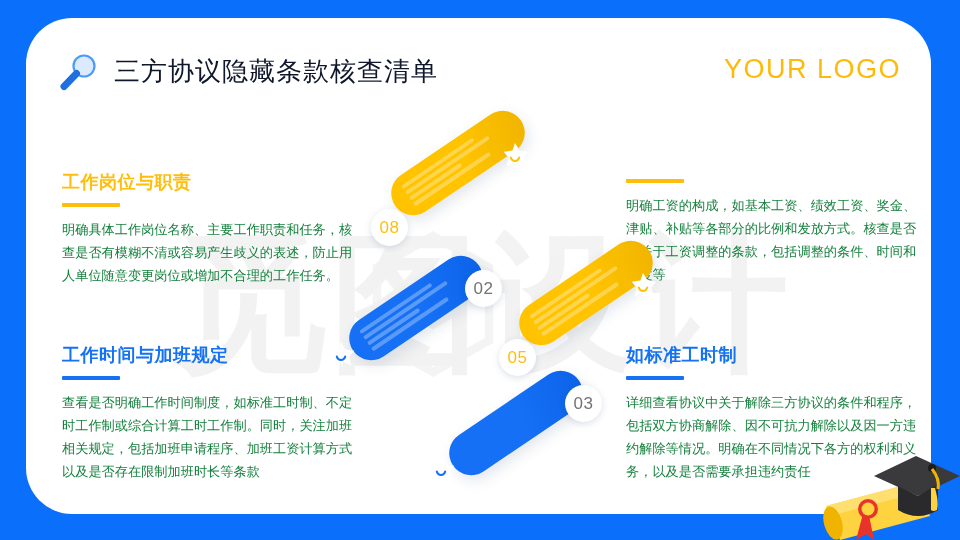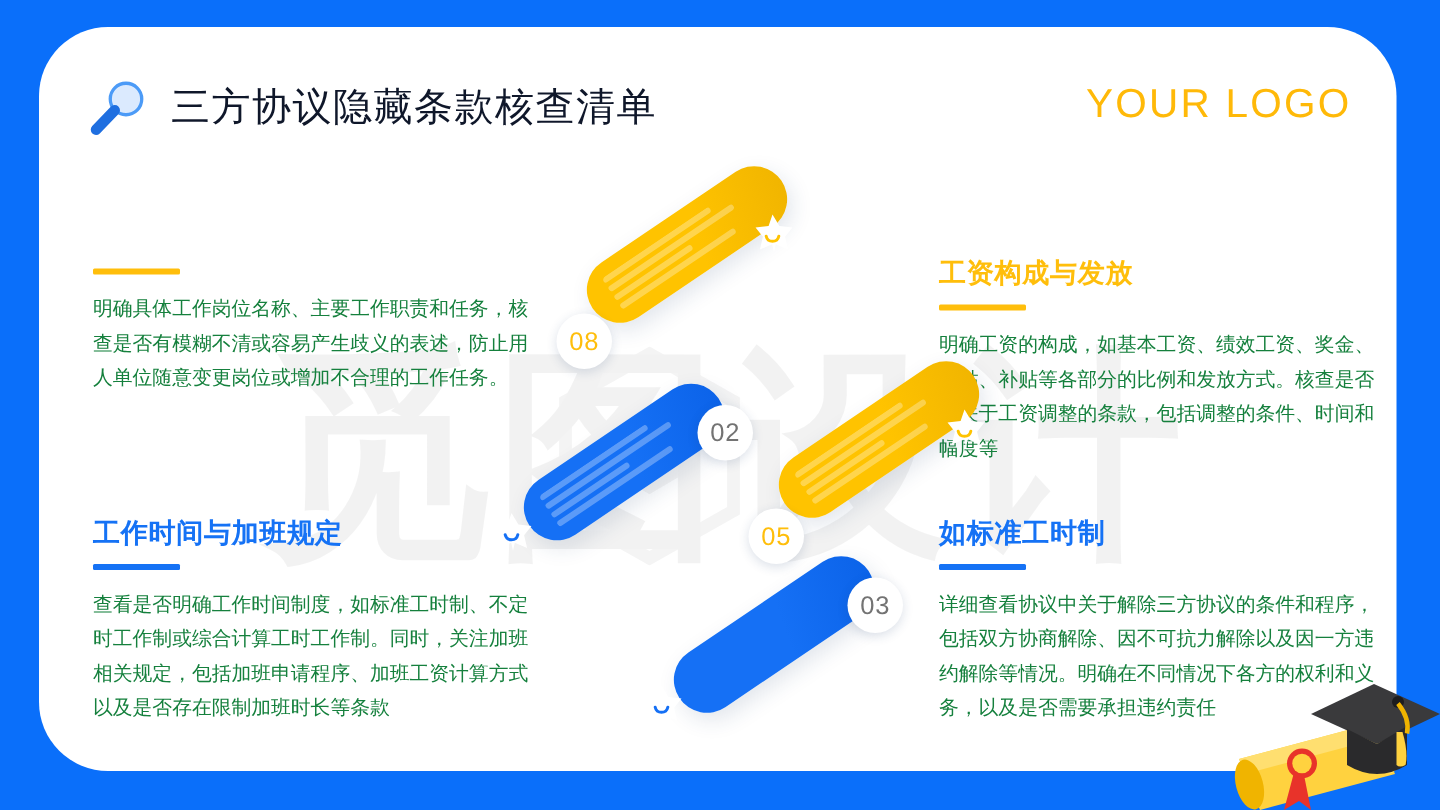--- a/index.html
+++ b/index.html
@@ -145,32 +145,32 @@
     <div class="header">
       <svg class="mag" viewBox="0 0 42 42">
         <circle cx="25" cy="14" r="10.5" fill="#dbeafe" stroke="#4c9bf7" stroke-width="2.2"></circle>
         <line x1="17.5" y1="21.5" x2="5" y2="34.5" stroke="#1f6fe0" stroke-width="7" stroke-linecap="round"></line>
       </svg>
       <div class="title">三方协议隐藏条款核查清单</div>
       <div class="logo">YOUR LOGO</div>
     </div>
 
     <div class="block yellow" id="b1">
+      <h3>工作岗位与职责</h3>
       <div class="rule"></div>
       <p>明确具体工作岗位名称、主要工作职责和任务，核查是否有模糊不清或容易产生歧义的表述，防止用人单位随意变更岗位或增加不合理的工作任务。</p>
     </div>
 
     <div class="block blue" id="b2">
       <h3>工作时间与加班规定</h3>
       <div class="rule"></div>
       <p>查看是否明确工作时间制度，如标准工时制、不定时工作制或综合计算工时工作制。同时，关注加班相关规定，包括加班申请程序、加班工资计算方式以及是否存在限制加班时长等条款</p>
     </div>
 
     <div class="block yellow" id="b3">
-      <h3>工资构成与发放</h3>
       <div class="rule"></div>
       <p>明确工资的构成，如基本工资、绩效工资、奖金、津贴、补贴等各部分的比例和发放方式。核查是否有关于工资调整的条款，包括调整的条件、时间和幅度等</p>
     </div>
 
     <div class="block blue" id="b4">
       <h3>如标准工时制</h3>
       <div class="rule"></div>
       <p>详细查看协议中关于解除三方协议的条件和程序，包括双方协商解除、因不可抗力解除以及因一方违约解除等情况。明确在不同情况下各方的权利和义务，以及是否需要承担违约责任</p>
     </div>
 

